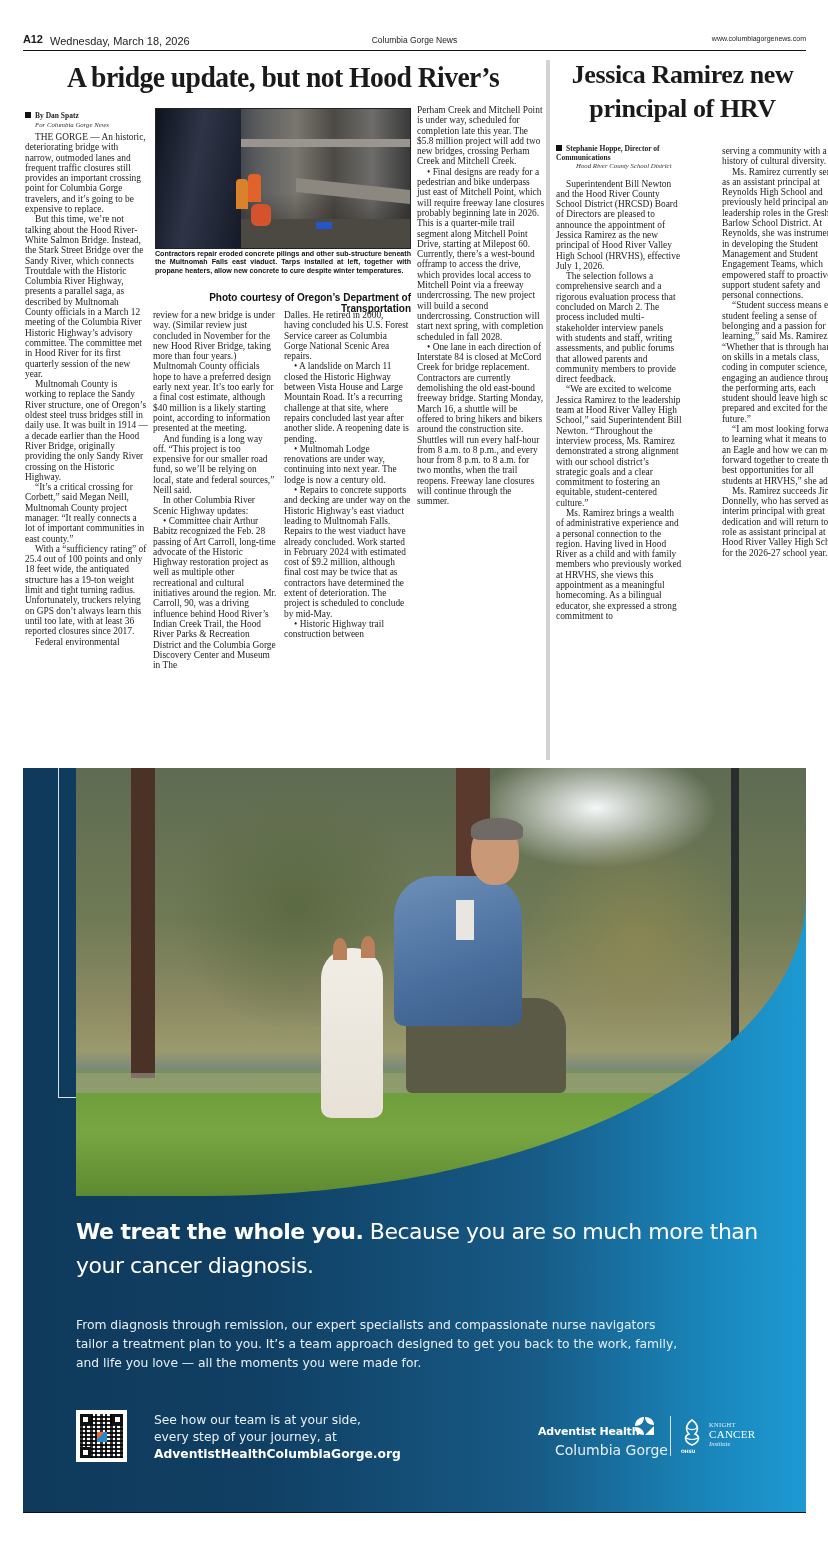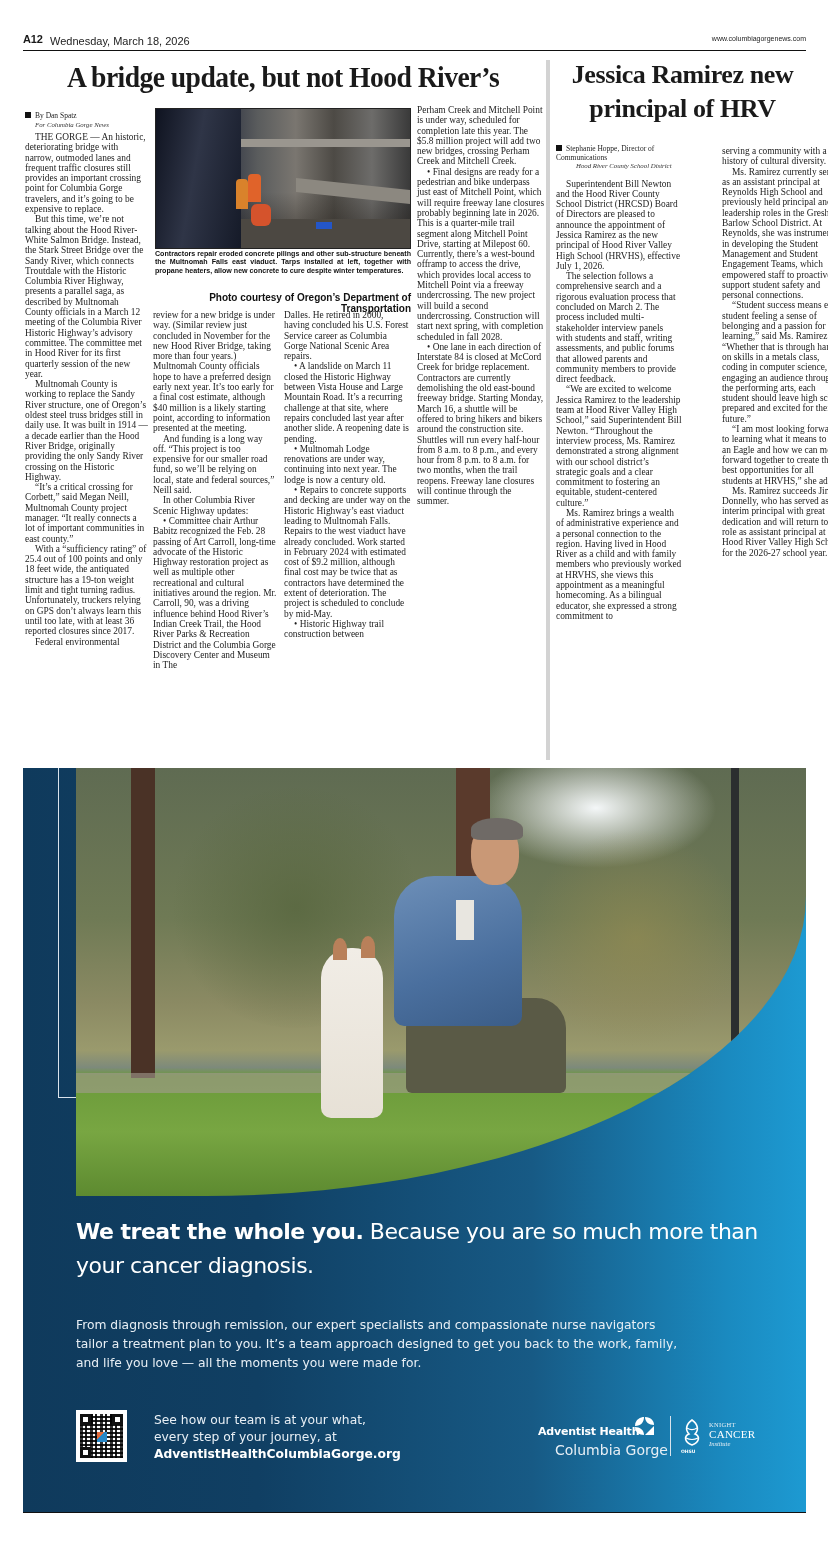--- a/index.html
+++ b/index.html
@@ -15,21 +15,21 @@
   .hl1 { position: absolute; left: 23px; top: 58px; width: 520px; text-align: center; font-family: "Liberation Serif", serif; font-weight: bold; font-size: 30px; letter-spacing: -0.6px; transform: scaleX(0.92); transform-origin: center; white-space: nowrap; line-height: 38px; }
   .vdivider { position: absolute; left: 546px; top: 60px; width: 4px; height: 700px; background: #d3d3d3; }
   .hl2 { position: absolute; left: 555px; top: 58px; width: 255px; text-align: center; font-family: "Liberation Serif", serif; font-weight: bold; font-size: 26px; line-height: 34px; letter-spacing: -0.4px; }
 
   .col { position: absolute; font-family: "Liberation Serif", serif; font-size: 9.4px; line-height: 10.3px; color: #1c1c1c; text-align: left; }
   .col p { text-indent: 10px; }
   .col p.noindent { text-indent: 0; }
 
   .byline { font-family: "Liberation Serif", serif; font-size: 7.5px; line-height: 8.5px; margin-bottom: 3px; }
   .byline .sq { display: inline-block; width: 6px; height: 6px; background: #111; margin-right: 4px; vertical-align: 0; }
-  .byline .name { font-weight: normal; }
+  .byline .name { font-weight: bold; }
   .byline .aff { font-style: italic; padding-left: 10px; display: block; font-size: 6.8px; color: #333; }
 
   .photo { position: absolute; left: 155px; top: 108px; width: 256px; height: 141px; overflow: hidden; border: 1px solid #222;
     background:
       linear-gradient(180deg, rgba(0,0,0,0) 60%, rgba(30,25,20,0.6) 100%),
       radial-gradient(ellipse 40px 60px at 55px 70px, #8a93a8 0%, rgba(0,0,0,0) 70%),
       linear-gradient(90deg, #1b1f2e 0%, #2a2f3f 25%, #5a5c5d 40%, #7a7670 55%, #4d4a45 70%, #6d6c6a 85%, #3a3a3a 100%); }
   .photo .tarp { position: absolute; left: 0; top: 0; width: 85px; height: 141px; background: linear-gradient(100deg, #0f1320 0%, #2f3547 45%, #151a28 100%); }
   .photo .beam { position: absolute; left: 85px; top: 30px; width: 171px; height: 8px; background: #9a968f; }
   .photo .beam2 { position: absolute; left: 140px; top: 75px; width: 116px; height: 14px; background: #8c8880; transform: skewY(6deg); }
@@ -92,20 +92,21 @@
   .ad .logo-kci .t1 { position: absolute; left: 29px; top: 3px; font-family: "Liberation Serif", serif; font-size: 6.5px; color: #e8eff5; letter-spacing: 0.3px; }
   .ad .logo-kci .t2 { position: absolute; left: 29px; top: 10px; font-family: "Liberation Serif", serif; font-size: 11px; color: #fff; letter-spacing: 0.3px; }
   .ad .logo-kci .t3 { position: absolute; left: 29px; top: 22px; font-family: "Liberation Serif", serif; font-style: italic; font-size: 6.5px; color: #e8eff5; }
 </style>
 </head>
 <body>
 
 <div class="masthead">
   <span class="page">A12</span>
   <span class="date">Wednesday, March 18, 2026</span>
+  <span class="paper">Columbia Gorge News</span>
   <span class="url">www.columbiagorgenews.com</span>
 </div>
 
 <h1 class="hl1">A bridge update, but not Hood River’s</h1>
 
 <div class="col" style="left:25px; top:112px; width:123px;">
   <div class="byline">
     <span class="sq"></span><span class="name">By Dan Spatz</span>
     <span class="aff">For Columbia Gorge News</span>
   </div>
@@ -200,21 +201,21 @@
   <div class="body">From diagnosis through remission, our expert specialists and compassionate nurse navigators tailor a treatment plan to you. It’s a team approach designed to get you back to the work, family, and life you love — all the moments you were made for.</div>
 
   <div class="qr">
     <div class="grid"></div>
     <div class="corner c1"></div>
     <div class="corner c2"></div>
     <div class="corner c3"></div>
     <div class="center"></div>
   </div>
   <div class="cta">
-    <span style="display:block;">See how our team is at your what,</span>
+    <span style="display:block;">See how our team is at your side,</span>
     <span style="display:block;">every step of your journey, at</span>
     <span class="url">AdventistHealthColumbiaGorge.org</span>
   </div>
 
   <div class="logo-ah">
     <span class="name">Adventist Health</span>
     <svg class="leaf" viewBox="0 0 22 20">
       <path d="M2 10 C2 3 8 1 11 1 C11 6 8 10 2 10 Z" fill="#fff"></path>
       <path d="M12 1 C18 1 21 5 21 9 C16 9 12 6 12 1 Z" fill="#fff"></path>
       <path d="M2 11 C7 11 11 14 11 19 C6 19 2 16 2 11 Z" fill="#fff"></path>

